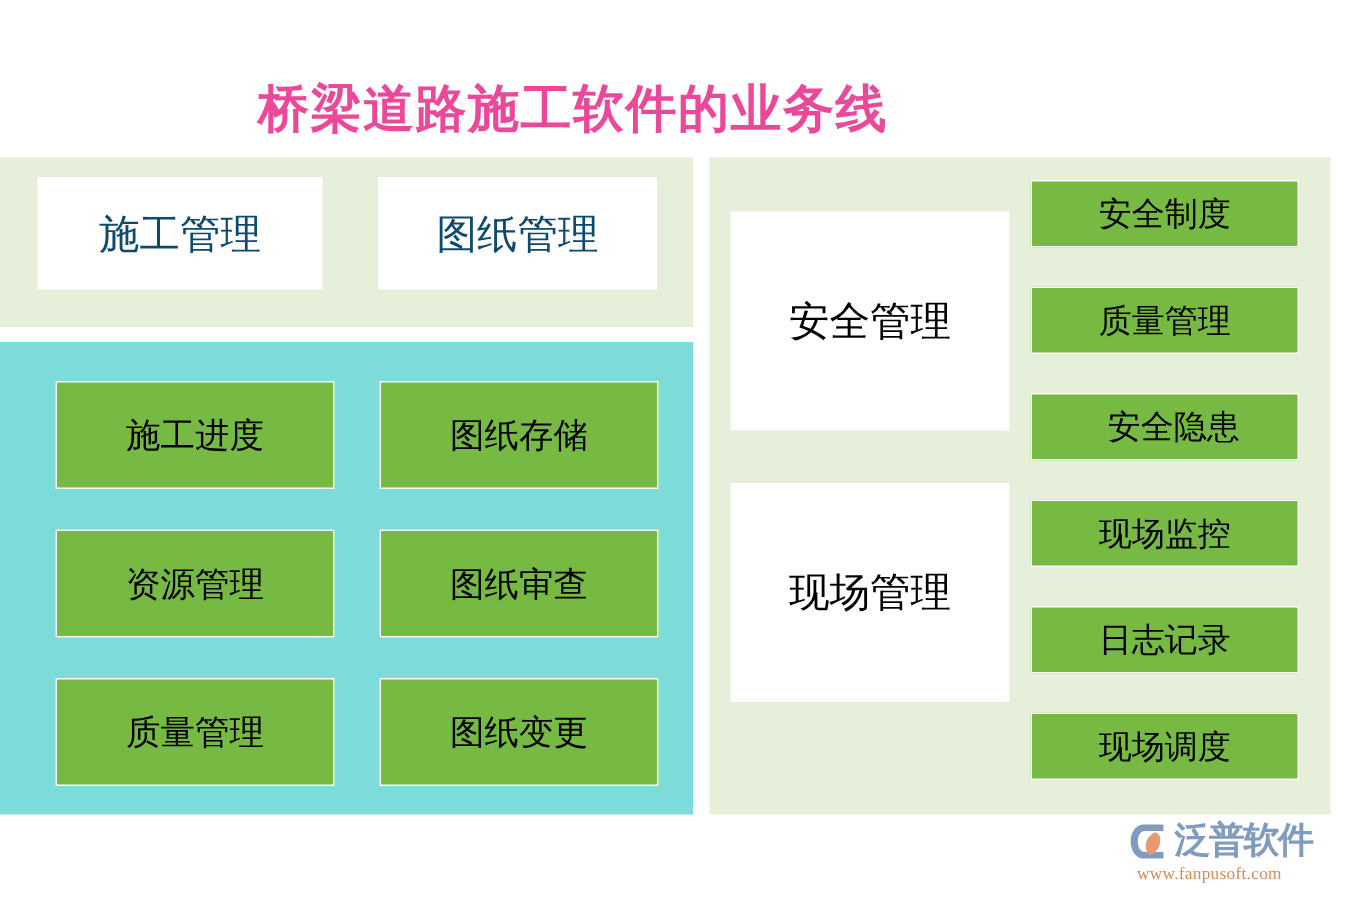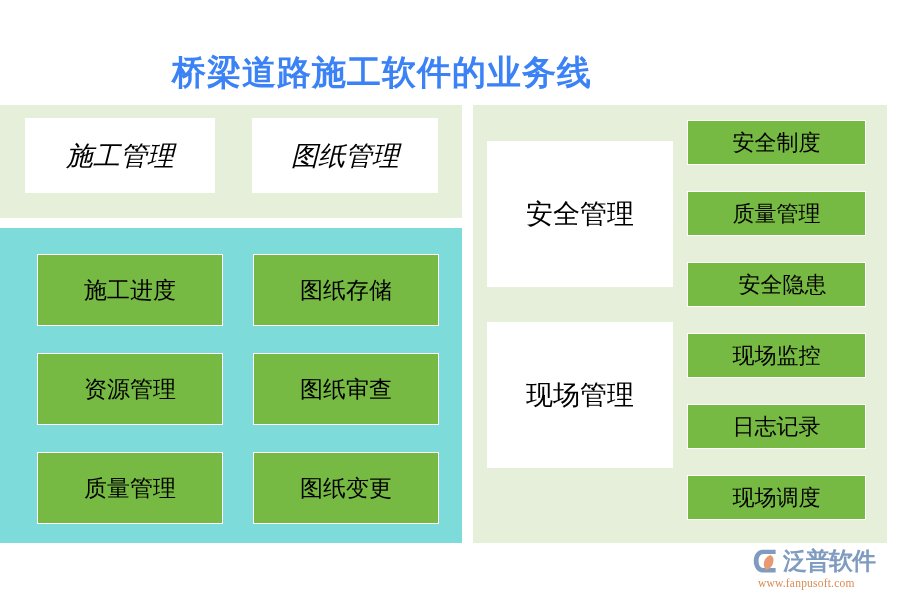--- a/index.html
+++ b/index.html
@@ -22,21 +22,21 @@
 
   
   .diagram-title {
     position: absolute;
     left: 0;
     top: 50px;
     width: 764px;
     text-align: center;
     font-size: 34px;
     font-weight: bold;
-    color: #3b82f6;
+    color: #ec4899;
     letter-spacing: 1px;
     font-family: "Liberation Serif", "DejaVu Serif", serif;
     white-space: nowrap;
   }
 
   
   .panel {
     position: absolute;
     box-sizing: border-box;
   }
@@ -67,23 +67,22 @@
   }
 
   
   .box-white {
     position: absolute;
     background: #ffffff;
     box-sizing: border-box;
     display: flex;
     align-items: center;
     justify-content: center;
-    color: #000000;
-    font-family: "Liberation Serif", "DejaVu Serif", serif;
-    font-style: italic;
+    color: #0c4a6e;
+    font-family: "Liberation Serif", "DejaVu Serif", serif;
   }
   .box-white.top-cat {
     font-size: 27px;
     height: 75px;
     top: 13px;
   }
   #box-construction-mgmt {
     left: 25px;
     width: 190px;
   }

